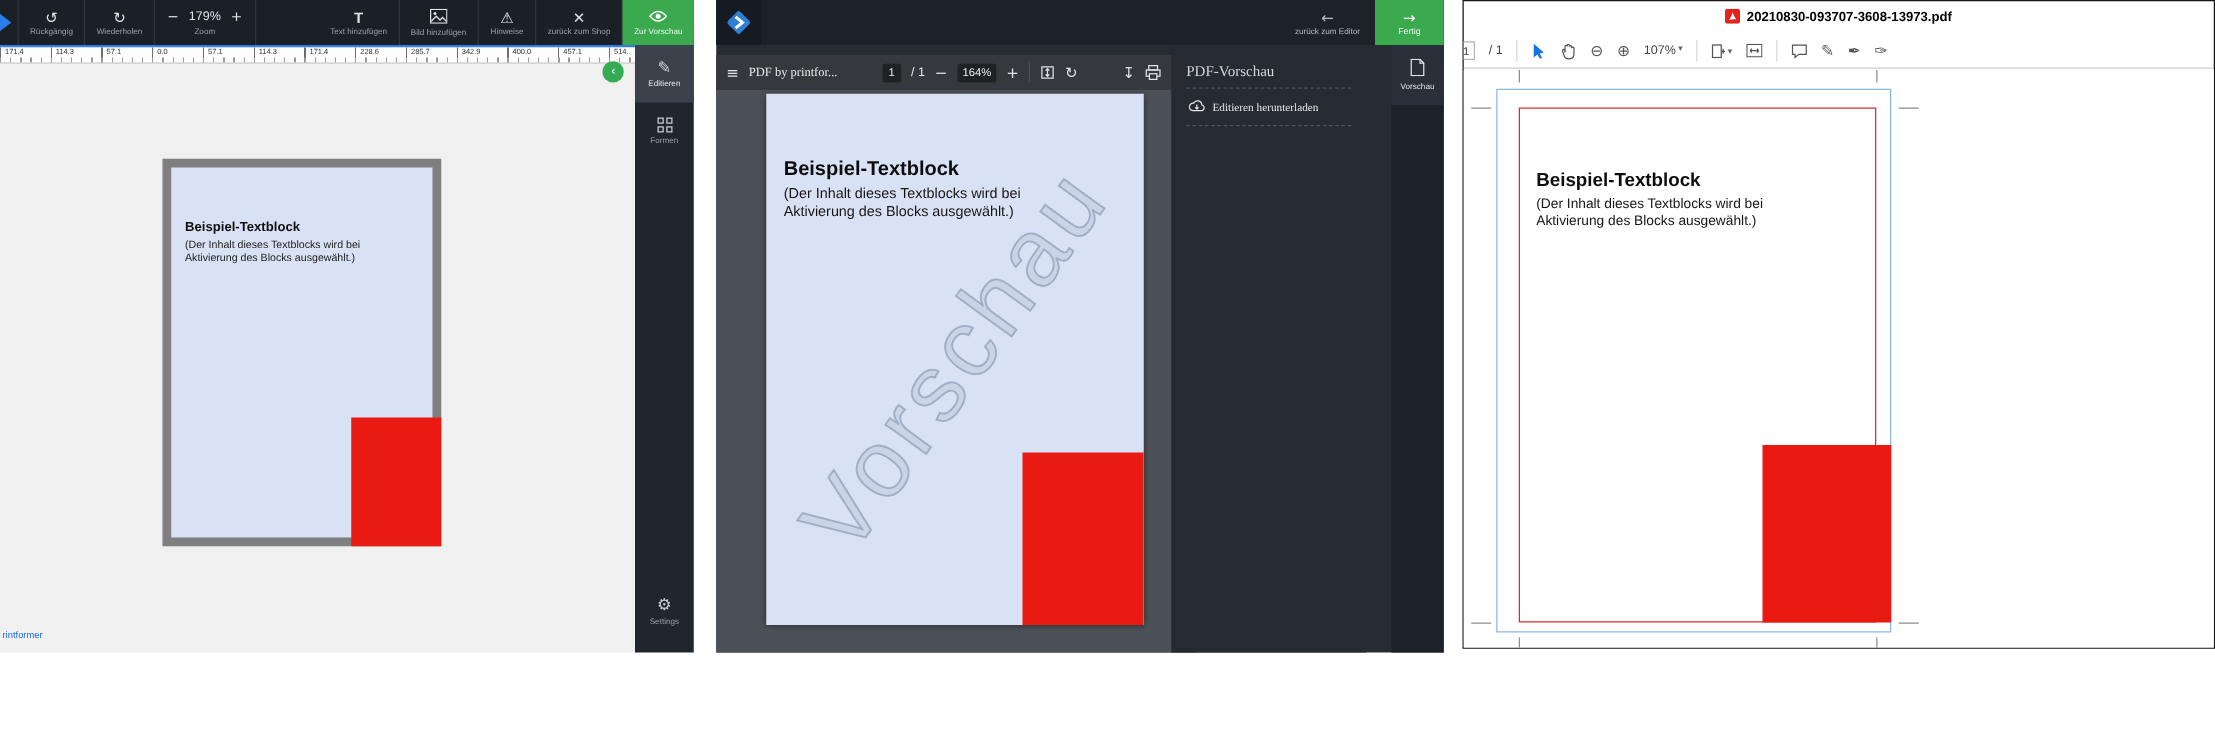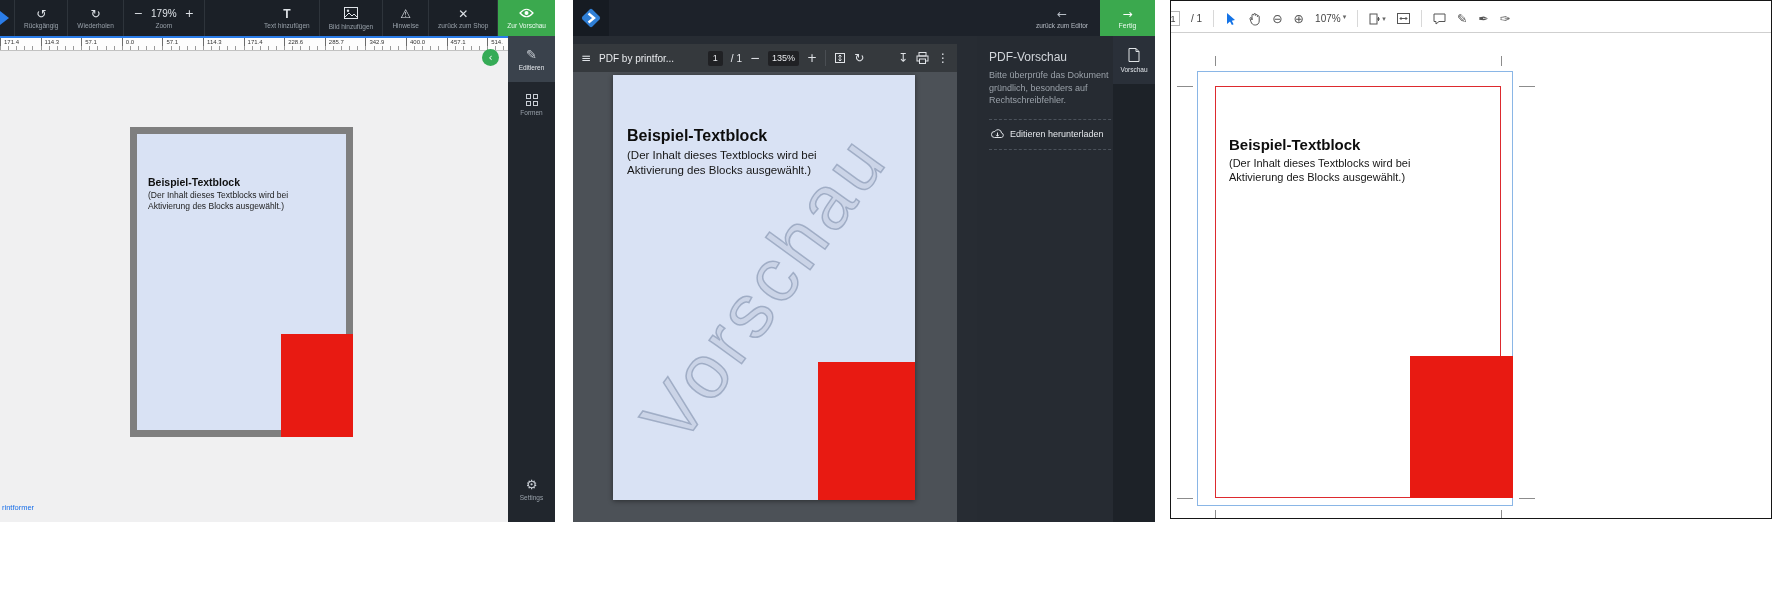--- a/index.html
+++ b/index.html
@@ -57,33 +57,33 @@
   .hd-flex { flex:1; }
   .hd-btn { height:36px; display:flex; flex-direction:column; align-items:center; justify-content:center; gap:2px; padding:0 12px; color:#b6bcc4; cursor:pointer; }
   .hd-btn .hd-ico { font-size:12px; line-height:12px; }
   .hd-btn .hd-lbl { font-size:6.5px; white-space:nowrap; }
   .hd-done { width:55px; background:#3ba94e; color:#fff; padding:0; }
   .hd-done .hd-lbl { font-size:7px; color:#eafbef; }
 
   .pdf-viewer { position:absolute; left:0; top:44px; width:384px; height:478px; background:#4c5157; }
   .pdf-toolbar { position:absolute; left:0; top:0; width:100%; height:28px; background:#35393d; display:flex; align-items:center; padding:0 8px; color:#e8eaed; font-size:10px; gap:0; justify-content:space-between; }
   .ptb-left, .ptb-center, .ptb-right { display:flex; align-items:center; gap:8px; }
-  .ptb-title { max-width:76px; overflow:hidden; white-space:nowrap; font-size:10px; }
+  .ptb-title { max-width:76px; overflow:hidden; white-space:nowrap; font-size:10px;font-family:Liberation Serif, serif; }
   .dark-chip { background:#202124; border-radius:2px; height:15px; min-width:15px; padding:0 4px; display:flex; align-items:center; justify-content:center; font-size:9px; cursor:text; }
   .ptb-ico { font-size:12px; line-height:12px; color:#dfe2e6; cursor:pointer; display:flex; align-items:center; }
   .ptb-sep { width:1px; height:16px; background:#4a4e53; }
 
   .pdf-doc { position:absolute; left:0; top:28px; width:100%; height:450px; overflow:hidden; }
   .pdf-page { position:absolute; left:40px; top:3px; width:302px; height:425px; background:#d9e2f4; box-shadow:0 1px 5px rgba(0,0,0,.45); overflow:hidden; }
   .pg-title { position:absolute; left:14px; top:52px; font-size:16px; font-weight:bold; color:#0d0d0d; z-index:1; }
   .pg-body { position:absolute; left:14px; top:73px; width:212px; font-size:11.5px; line-height:1.3; color:#161616; z-index:1; }
   .watermark { position:absolute; left:50%; top:50%; transform:translate(-50%,-50%) rotate(-54deg); font-size:76px; letter-spacing:5px; white-space:nowrap; color:rgba(128,142,170,0.16); -webkit-text-stroke:1.5px rgba(120,136,166,0.55); z-index:3; pointer-events:none; }
   .red-rect-mid { position:absolute; left:205px; top:287px; width:97px; height:138px; background:#e81a12; z-index:2; }
 
-  .info-panel { position:absolute; left:404px; top:36px; width:156px; height:486px; background:#262b32; padding:14px 12px; }
+  .info-panel { position:absolute; left:364px; top:36px; width:156px; height:486px; background:#262b32; padding:14px 12px;font-family:Liberation Serif, serif; }
   .ip-title { font-size:12px; color:#d2d6db; margin-bottom:5px; }
   .ip-desc { font-size:9px; color:#9aa1a9; line-height:1.4; margin-bottom:12px; }
   .dl-row { border-top:1px dashed #4b525b; border-bottom:1px dashed #4b525b; padding:8px 2px; display:flex; align-items:center; gap:6px; color:#e3e6ea; font-size:9px; cursor:pointer; }
 
   .edge-tab { position:absolute; left:540px; top:36px; width:42px; height:486px; background:#1d2228; }
   .tab-active { height:48px; background:#2a3039; display:flex; flex-direction:column; align-items:center; justify-content:center; gap:3px; color:#dfe3e8; font-size:6.5px; cursor:pointer; }
 
   
   .acro-panel { left:1170px; top:0; width:602px; height:519px; background:#fff; border:1px solid #161616; }
   .acro-title { height:18px; margin-top:4px; display:flex; align-items:center; justify-content:center; gap:5px; font-size:10.5px; font-weight:bold; color:#000; }
@@ -233,21 +233,21 @@
     <div class="pdf-viewer" data-interactable="false">
       <div class="pdf-toolbar" data-interactable="false">
         <div class="ptb-left">
           <span class="ptb-ico g" data-interactable="true">≡</span>
           <span class="ptb-title" data-interactable="false">PDF by printfor...</span>
         </div>
         <div class="ptb-center">
           <span class="dark-chip" data-interactable="true">1</span>
           <span data-interactable="false">/ 1</span>
           <span class="ptb-ico g" data-interactable="true">−</span>
-          <span class="dark-chip" data-interactable="true">135%</span>
+          <span class="dark-chip" data-interactable="true">164%</span>
           <span class="ptb-ico g" data-interactable="true">+</span>
           <span class="ptb-sep" data-interactable="false"></span>
           <span class="ptb-ico" data-interactable="true">
             <svg width="12" height="12" viewBox="0 0 12 12">
                 <rect x="1.5" y="1.5" width="9" height="9" fill="none" stroke="#dfe2e6"></rect>
                 <path d="M6 3 L6 9 M4.5 4.5 L6 3 L7.5 4.5 M4.5 7.5 L6 9 L7.5 7.5" stroke="#dfe2e6" fill="none"></path>
               </svg>
           </span>
           <span class="ptb-ico g" data-interactable="true">↻</span>
         </div>
@@ -269,21 +269,20 @@
           <div class="pg-title" data-interactable="false">Beispiel-Textblock</div>
           <div class="pg-body" data-interactable="false">(Der Inhalt dieses Textblocks wird bei Aktivierung des Blocks ausgewählt.)</div>
           <div class="red-rect-mid" data-interactable="false"></div>
           <div class="watermark" data-interactable="false">Vorschau</div>
         </div>
       </div>
     </div>
 
     <div class="info-panel" data-interactable="false">
       <div class="ip-title" data-interactable="false">PDF-Vorschau</div>
-      <div class="ip-desc" data-interactable="false">Bitte überprüfe das Dokument gründlich, besonders auf Rechtschreibfehler.</div>
       <div class="dl-row" data-interactable="true">
         <span data-interactable="false">
           <svg width="13" height="11" viewBox="0 0 13 11">
               <path d="M3.5 9.5 a3 3 0 1 1 .4-5.97 A3.5 3.5 0 0 1 10.5 5 a2.3 2.3 0 0 1 0 4.5z" fill="none" stroke="#dfe3e6"></path>
               <path d="M6.5 4.5 v3.6 M5.2 6.8 l1.3 1.5 L7.8 6.8" stroke="#dfe3e6" fill="none"></path>
             </svg>
         </span>
         <span data-interactable="false">Editieren herunterladen</span>
       </div>
     </div>
@@ -295,20 +294,29 @@
               <path d="M1 .5 h7 l3 3 V13.5 H1z" fill="none" stroke="#dfe3e6"></path>
               <path d="M8 0.5 v3 h3" fill="none" stroke="#dfe3e6"></path>
             </svg>
         </span>
         <span data-interactable="false">Vorschau</span>
       </div>
     </div>
   </section>
 
   <section class="acro-panel" data-interactable="false">
+    <div class="acro-title" data-interactable="false">
+      <span data-interactable="false">
+        <svg width="12" height="12" viewBox="0 0 12 12">
+            <rect width="12" height="12" rx="2" fill="#e2241d"></rect>
+            <path d="M3.3 9.2 C4.9 6.3 5.9 4.2 6.2 2.8 c.5 1.7 1.5 4.2 2.9 5.8 C7.2 8 5 8.4 3.3 9.2z" fill="#fff"></path>
+          </svg>
+      </span>
+      <span data-interactable="false">20210830-093707-3608-13973.pdf</span>
+    </div>
 
     <div class="acro-toolbar" data-interactable="false">
       <span class="page-box" data-interactable="true">1</span>
       <span data-interactable="false">/ 1</span>
       <span class="atb-sep" data-interactable="false"></span>
       <span class="atb-ico" data-interactable="true">
         <svg width="12" height="14" viewBox="0 0 12 14">
             <path d="M2 1 L2 12 L5 9.5 L6.9 13 L8.6 12.2 L6.8 8.8 L10 8Z" fill="#1473e6"></path>
           </svg>
       </span>

